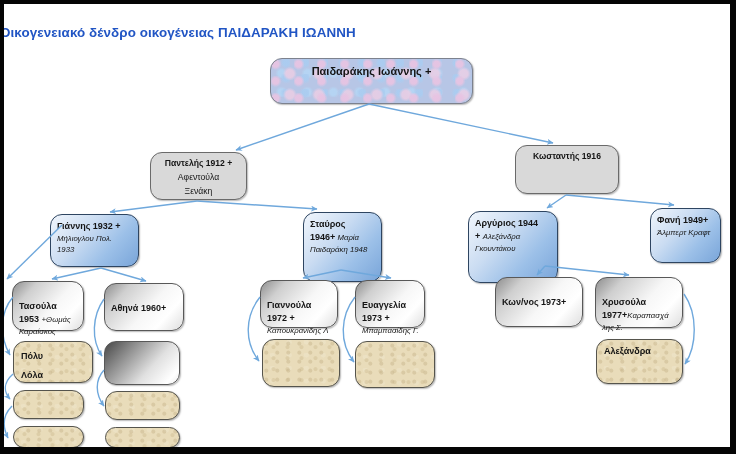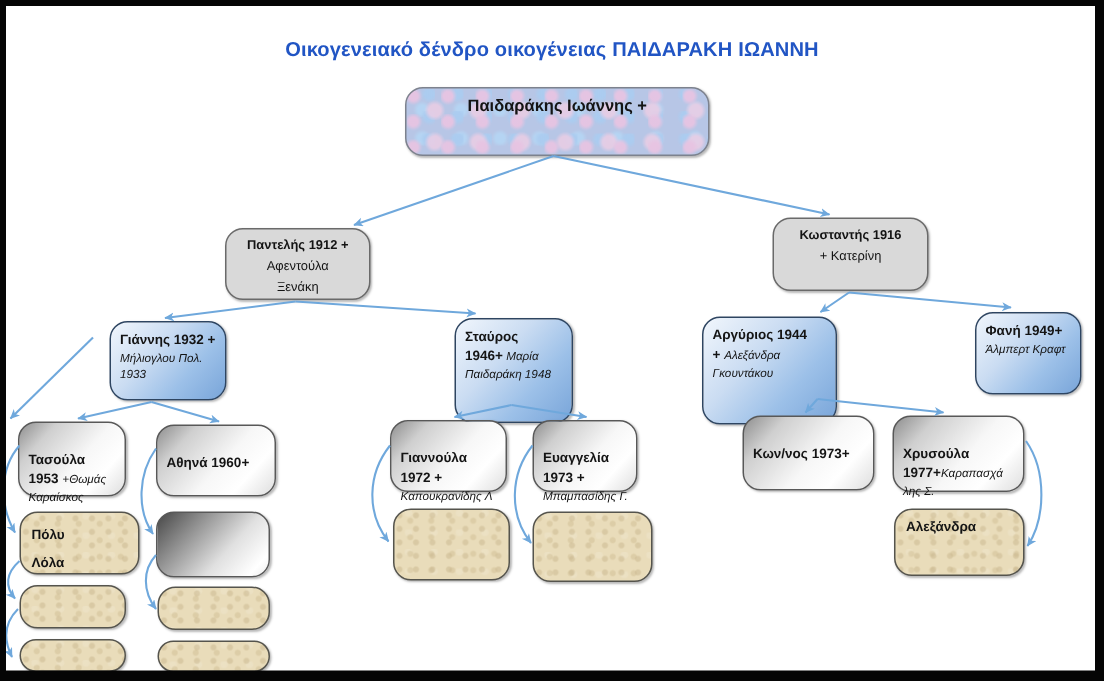--- a/index.html
+++ b/index.html
@@ -1,21 +1,21 @@
 <!DOCTYPE html>
 <html style="--c_title: #2155c4; --c_arrow: #6fa8dc; --c_gray: #d9d9d9; --c_parchment: #e9dcba; --c_node_blue: #79a5d9;"><head>
 <meta charset="utf-8">
 <style>
   html,body{margin:0;padding:0;background:#fff;}
   #stage{position:relative;width:736px;height:454px;background:#ffffff;overflow:hidden;
          font-family:"Liberation Sans",sans-serif;}
   .frame{position:absolute;left:0;top:0;width:736px;height:454px;box-sizing:border-box;
          border:4px solid #050505;border-right-width:6px;border-bottom-width:7px;
          z-index:10;pointer-events:none;}
-  .title{position:absolute;left:0;top:25px;width:736px;text-align:center;
+  .title{position:absolute;left:0;top:25px;width:736px;text-align:left;
          font-weight:700;font-size:13.4px;color:var(--c_title,#2155c4);letter-spacing:.1px;}
   .box{position:absolute;box-sizing:border-box;color:#141414;font-size:9px;line-height:1.42;
        box-shadow:1px 1px 1.5px rgba(0,0,0,.28);border-radius:12px;}
   .root{border:1.5px solid #7d828e;text-align:center;padding-top:5px;
         font-weight:700;font-size:11px;
         background-color:#b7c6e6;
         background-image:
           radial-gradient(circle at 20% 30%, rgba(231,196,226,.95) 0 3px, rgba(231,196,226,0) 6px),
           radial-gradient(circle at 65% 70%, rgba(235,205,228,.85) 0 4px, rgba(235,205,228,0) 7px),
           radial-gradient(circle at 80% 25%, rgba(171,204,240,.95) 0 3px, rgba(171,204,240,0) 6px),
@@ -84,24 +84,23 @@
   </div>
 
   <div class="box l2" style="left:150px;top:152px;width:97px;height:48px">
     <div class="b">Παντελής 1912 +</div>
     <div>Αφεντούλα</div>
     <div>Ξενάκη</div>
   </div>
 
   <div class="box l2" style="left:515px;top:145px;width:104px;height:49px">
     <div class="b">Κωσταντής  1916</div>
-    <div>+  Κατερίνη</div>
   </div>
 
-  <div class="box l3" style="left:73px;top:214px;width:78px;height:53px">
+  <div class="box l3" style="left:50px;top:214px;width:89px;height:53px">
     <div class="b">Γιάννης 1932  +</div>
     <div class="i">Μήλιογλου Πολ.</div>
     <div class="i">1933</div>
   </div>
 
   <div class="box l3" style="left:303px;top:212px;width:79px;height:70px">
     <div class="b">Σταύρος</div>
     <div><span class="b">1946+</span><span class="i"> Μαρία</span></div>
     <div class="i">Παιδαράκη 1948</div>
   </div>

